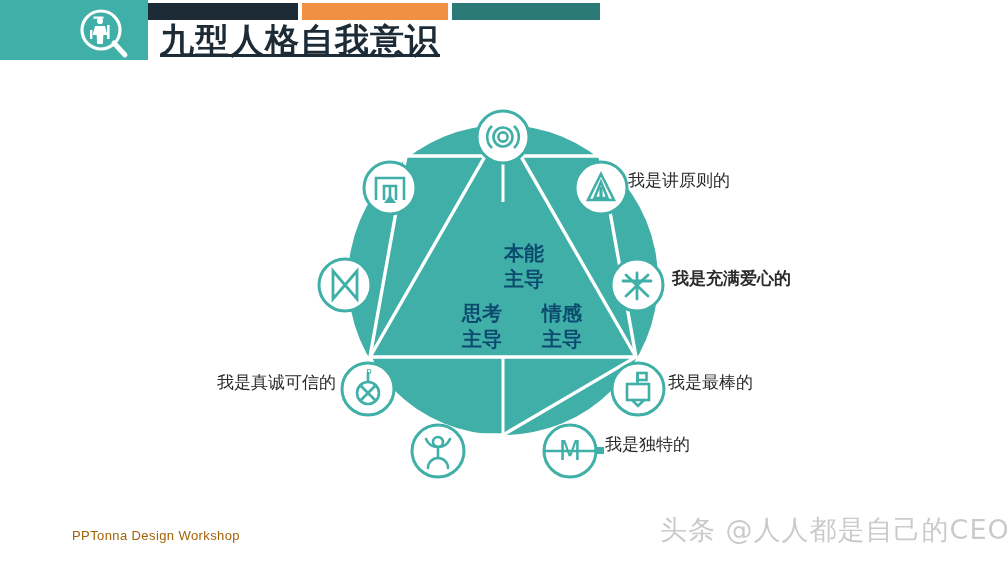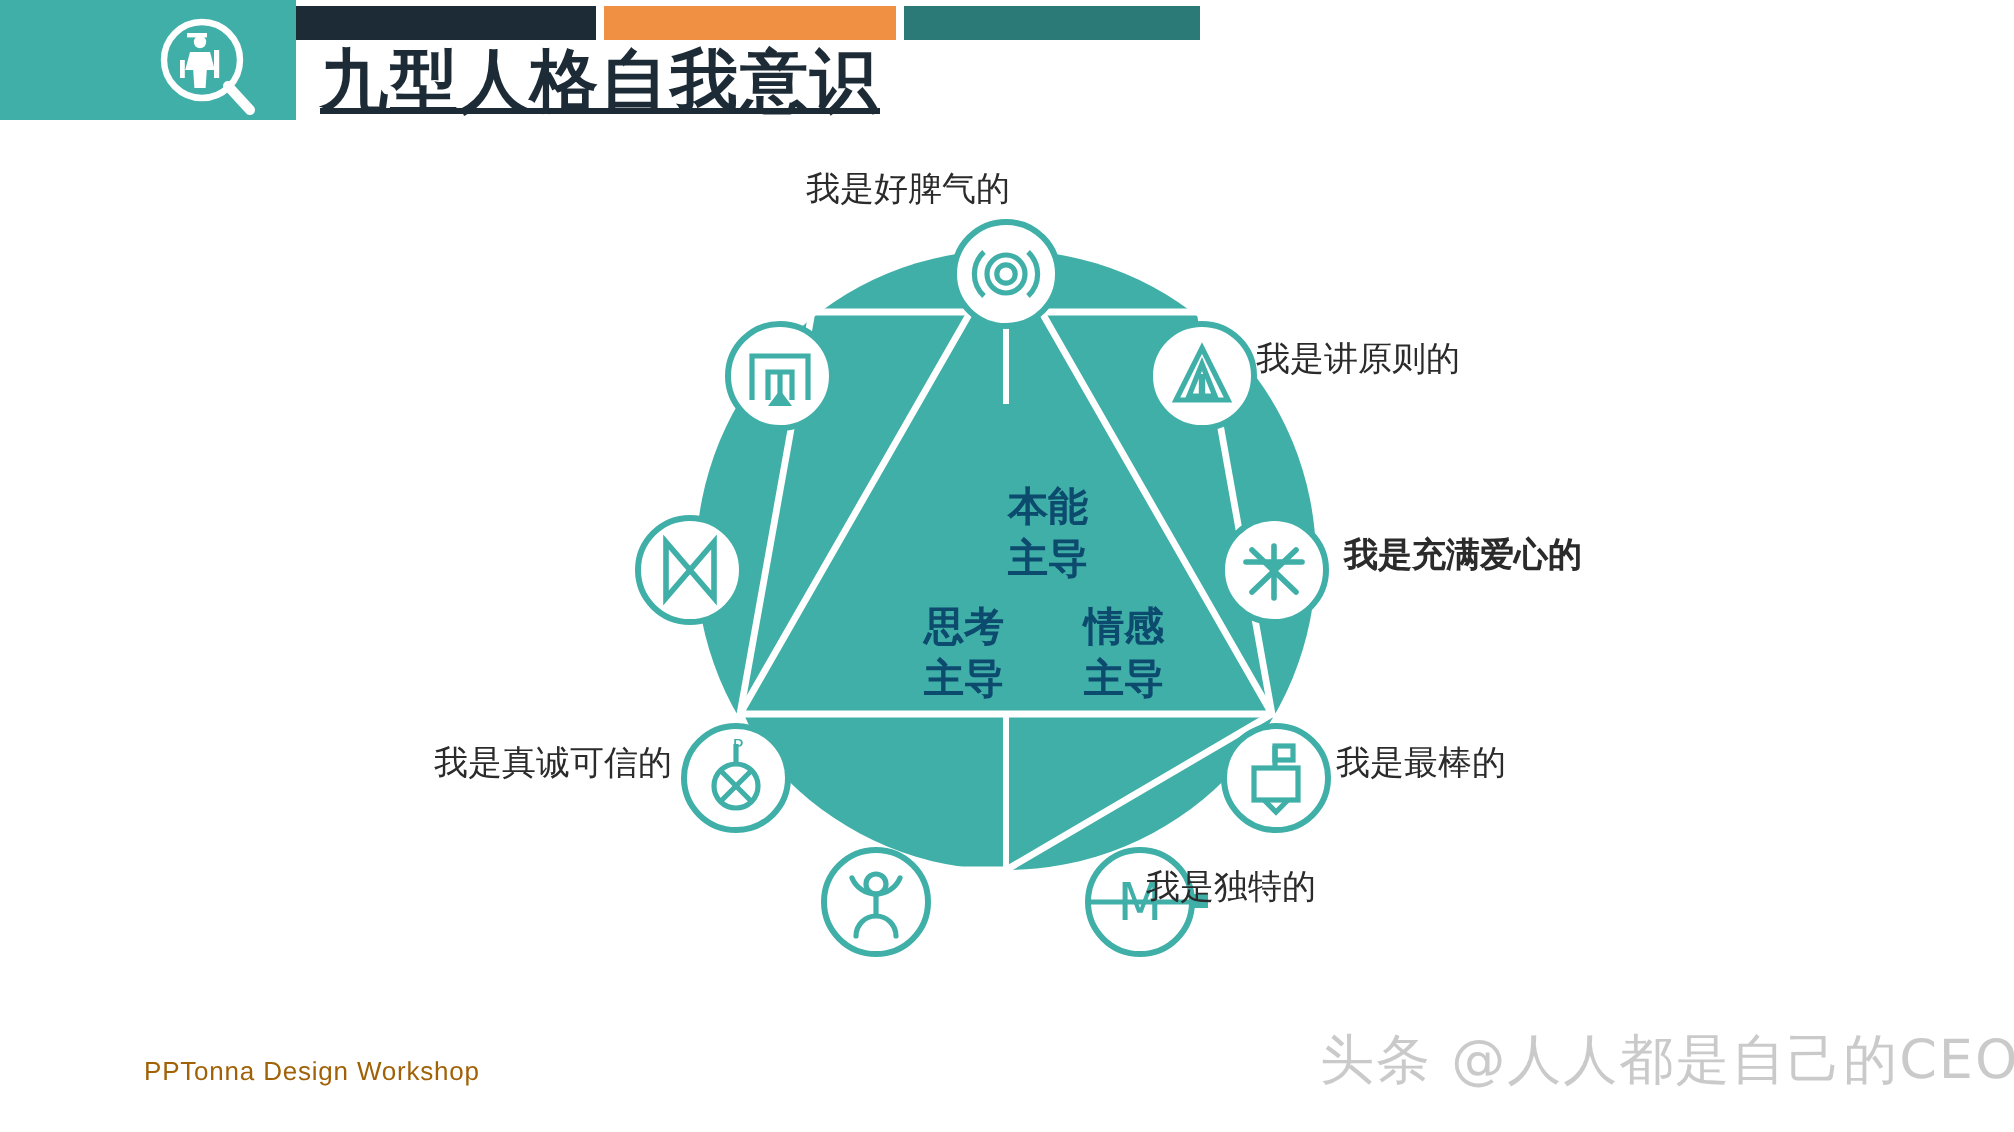--- a/index.html
+++ b/index.html
@@ -195,29 +195,28 @@
     </g>
   </svg>
 
   <div class="center-label" style="left:462px; top:168px; width:82px;">本能
 主导</div>
   <div class="center-label" style="left:420px; top:228px; width:82px;">思考
 主导</div>
   <div class="center-label" style="left:500px; top:228px; width:82px;">情感
 主导</div>
 
-  <div class="node-label lbl-left" style="left:340px; top:15px; width:165px;">我是好脾气的</div>
 
   <div class="node-label lbl-right" style="left:628px; top:100px;">我是讲原则的</div>
 
   <div class="node-label lbl-right" style="left:672px; top:198px;font-weight:bold;">我是充满爱心的</div>
 
   <div class="node-label lbl-right" style="left:668px; top:302px;">我是最棒的</div>
 
-  <div class="node-label lbl-right" style="left:573px; top:364px;">我是独特的</div>
+  <div class="node-label lbl-right" style="left:605px; top:364px;font-family:Liberation Serif, serif;">我是独特的</div>
 
 
   <div class="node-label lbl-left" style="left:140px; top:302px; width:196px;">我是真诚可信的</div>
 
 
 </div>
 
 <div id="footer-left">PPTonna Design Workshop</div>
 <div id="footer-watermark">头条 @人人都是自己的CEO</div>
 

